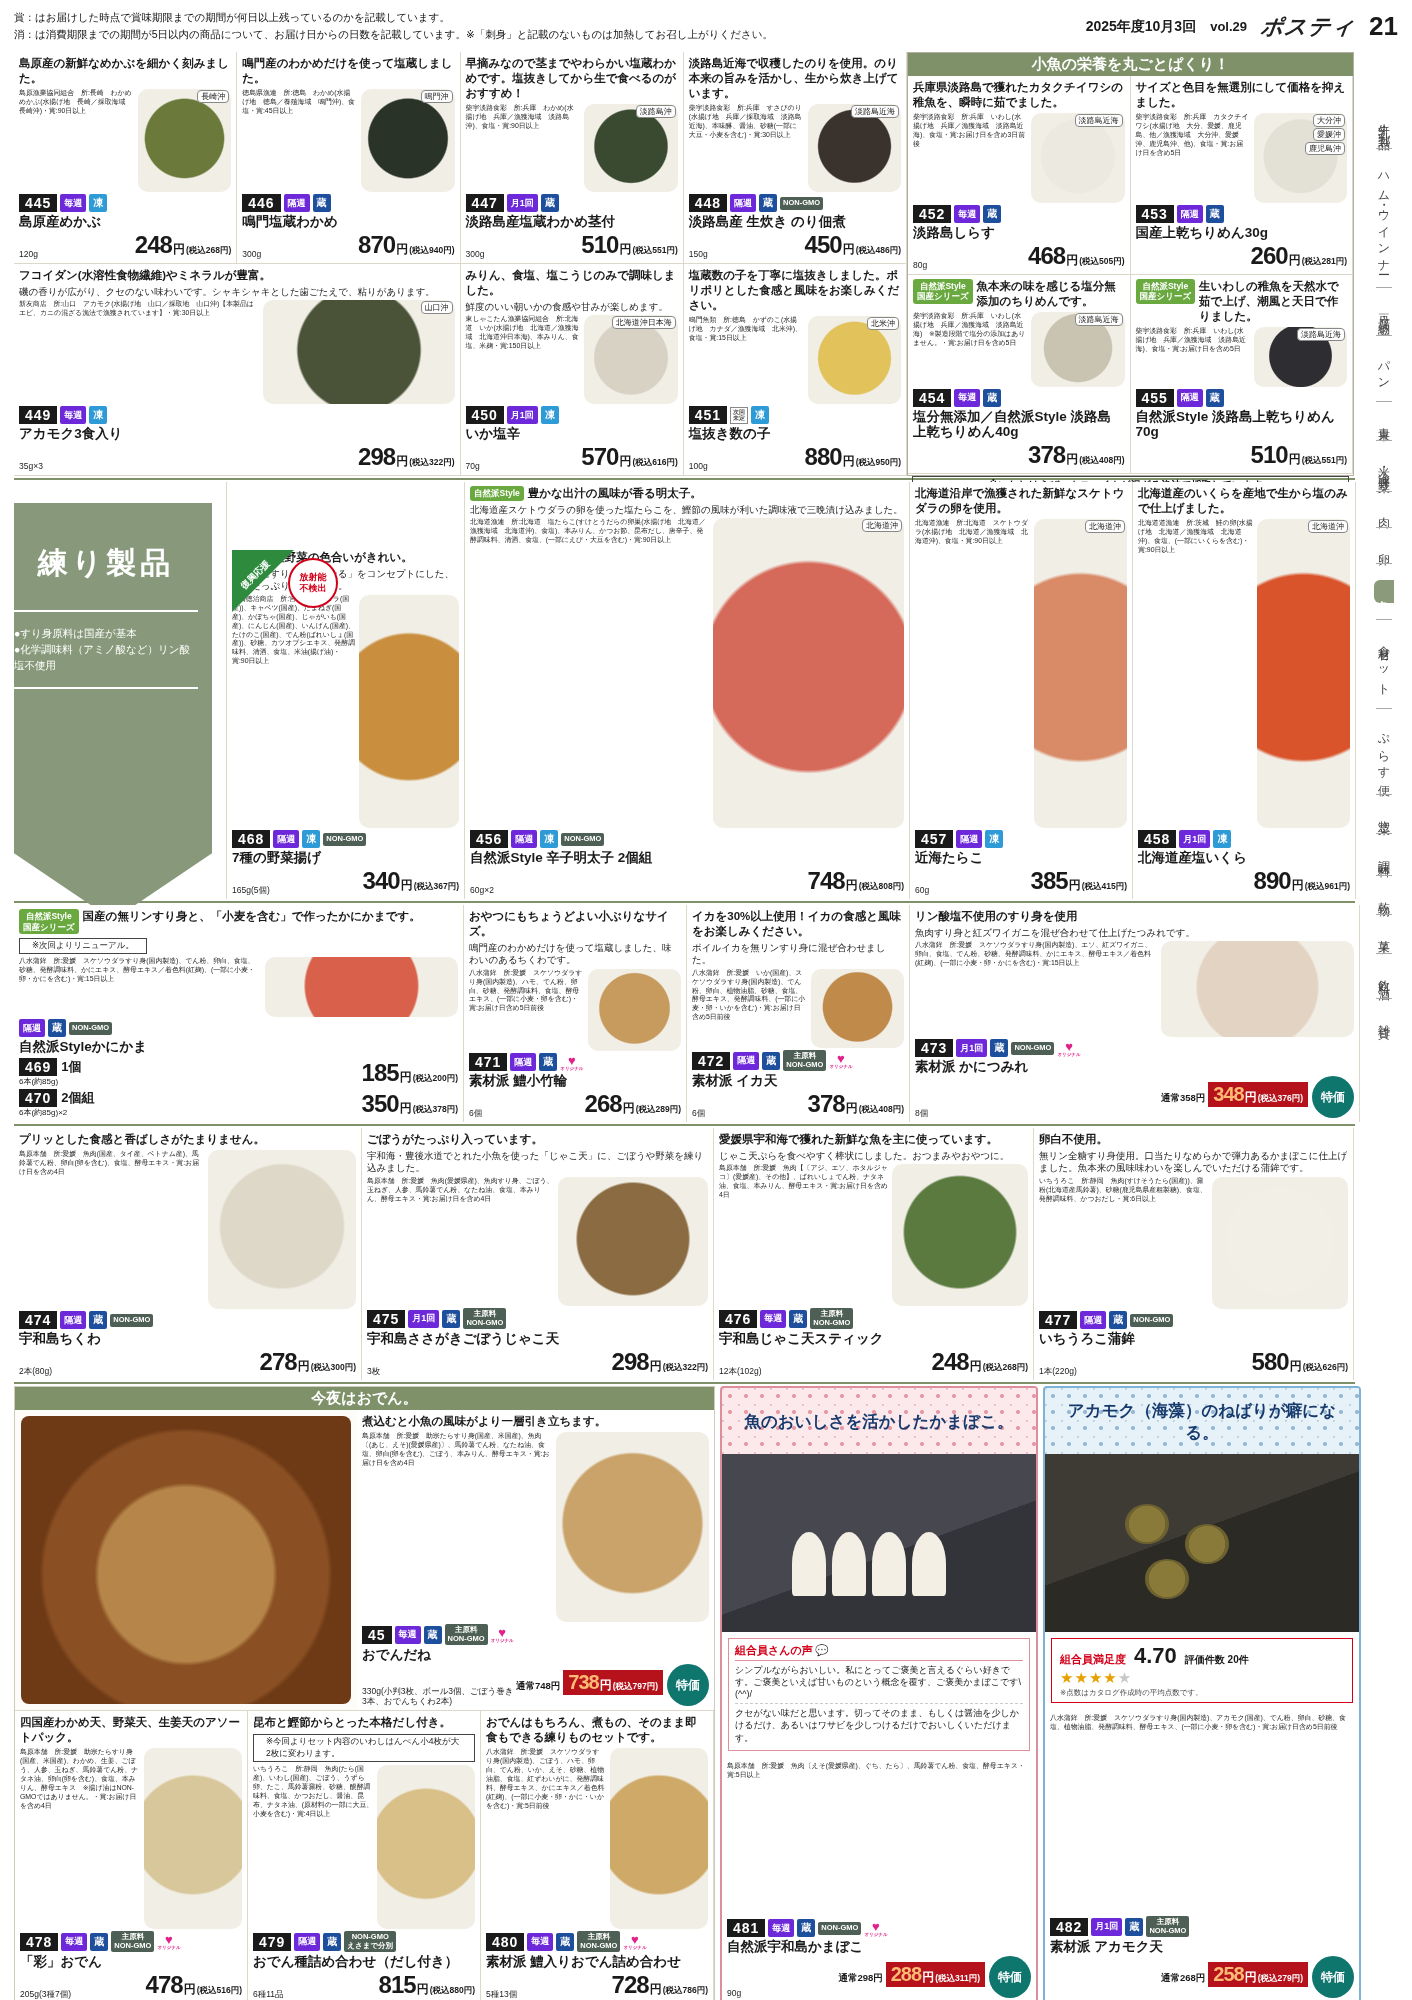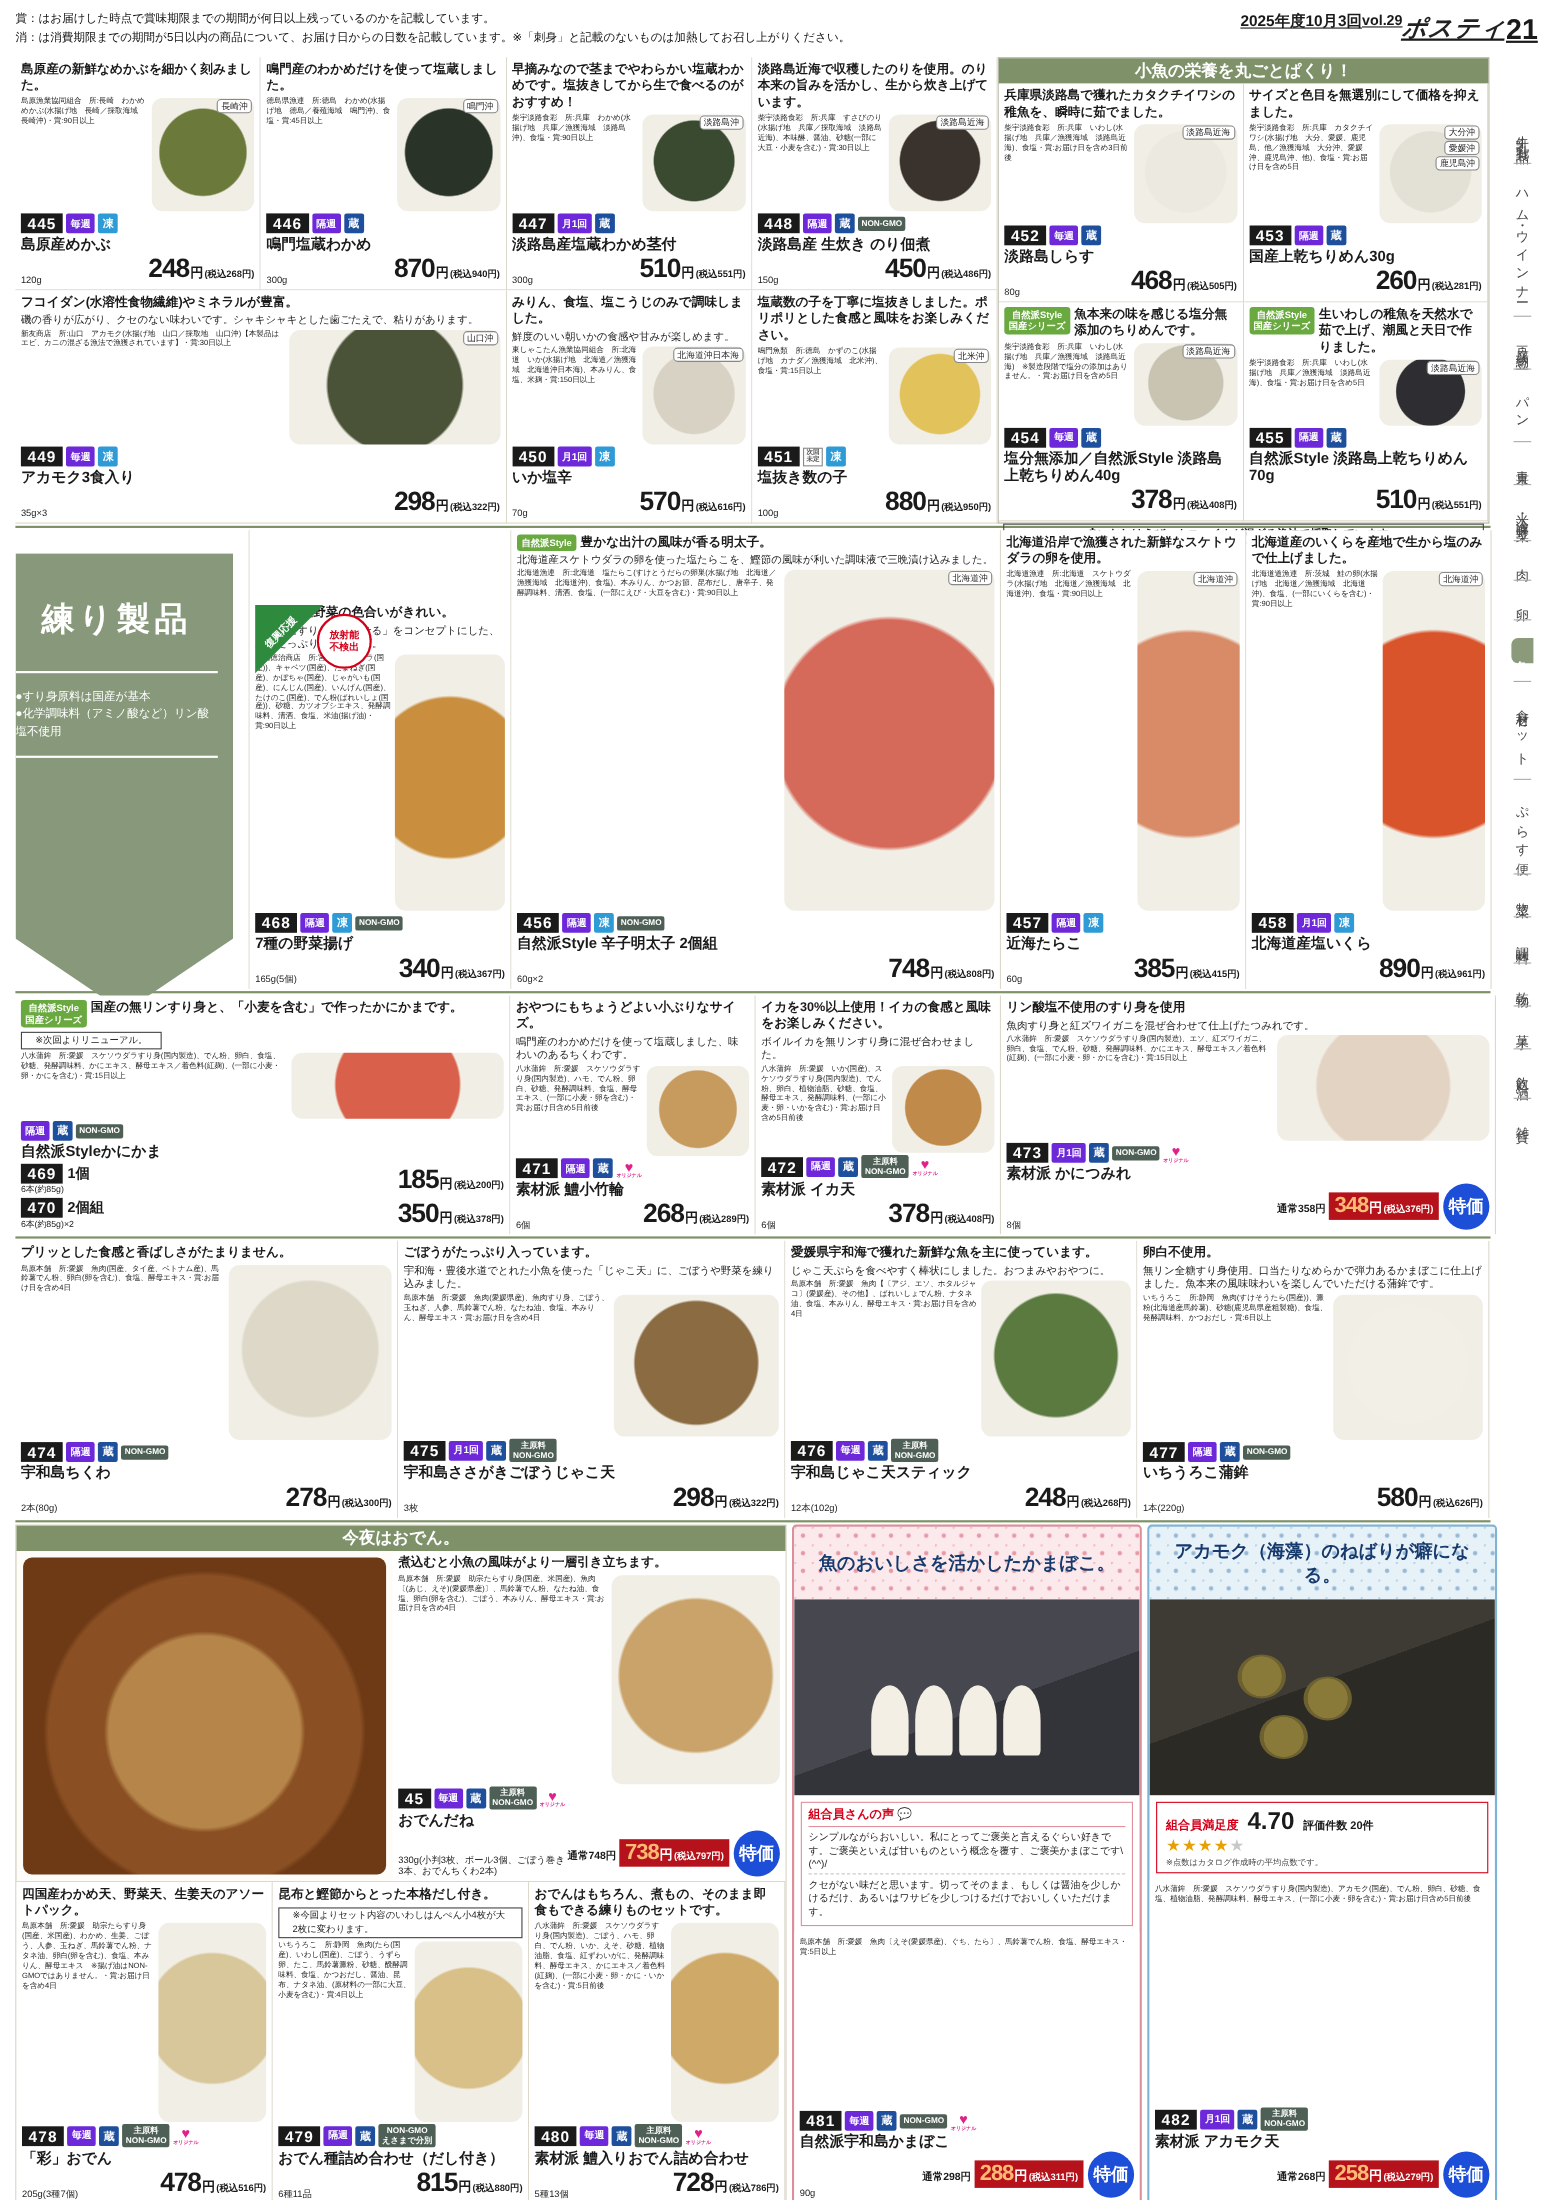--- a/index.html
+++ b/index.html
@@ -1,21 +1,21 @@
 <!DOCTYPE html>
 <html><head>
 <meta charset="utf-8">
 <style>
   html,body{margin:0;padding:0;background:#fff;}
   body{font-family:"Liberation Sans","DejaVu Sans",sans-serif;color:#1a1a1a;}
   .page{position:relative;width:1412px;height:2000px;background:#fff;overflow:hidden;}
   
   .tophead{display:flex;justify-content:space-between;align-items:flex-end;padding:8px 14px 4px 14px;height:46px;box-sizing:border-box;}
   .topnotes{font-size:10.5px;line-height:1.55;color:#111;}
-  .topright{display:flex;align-items:flex-start;white-space:nowrap;text-decoration:underline;}
+  .topright{display:flex;align-items:center;gap:14px;white-space:nowrap;}
   .issue{font-size:14px;font-weight:bold;}
   .vol{font-size:13px;font-weight:bold;}
   .logo{font-size:22px;font-weight:bold;font-style:italic;letter-spacing:1px;color:#222;transform:skewX(-8deg);}
   .pageno{font-size:26px;font-weight:bold;}
   
   .main{position:absolute;top:52px;left:14px;width:1341px;}
   .sep{height:2px;background:#7e9168;margin:2px 0;}
   .rowA{display:flex;height:424px;}
   .gridA{width:893px;display:grid;grid-template-columns:repeat(4,1fr);grid-template-rows:212px 212px;}
   .gridA .cell{border-right:1px solid #dcd8ca;border-bottom:1px solid #dcd8ca;}
@@ -61,21 +61,21 @@
   .pq-row{display:flex;justify-content:space-between;align-items:flex-end;margin-top:auto;}
   .qty{font-size:8.5px;color:#222;max-width:46%;line-height:1.2;}
   .price{white-space:nowrap;display:flex;align-items:baseline;gap:1px;}
   .p-num{font-size:24px;font-weight:bold;letter-spacing:-1px;}
   .p-yen{font-size:12px;font-weight:bold;}
   .p-tax{font-size:8.5px;font-weight:bold;}
   .normal{font-size:9.5px;font-weight:bold;margin-right:2px;}
   .redbox{background:#b5121b;color:#fff;font-weight:bold;padding:1px 5px;display:inline-flex;align-items:baseline;gap:1px;}
   .redbox .p-num{font-size:20px;color:#fdba74;}
   .redbox .p-yen,.redbox .p-tax{color:#fff;}
-  .tokka{width:42px;height:42px;border-radius:50%;background:#1d4ed8;color:#fff;font-weight:bold;font-size:16px;display:flex;align-items:center;justify-content:center;flex:none;margin-left:3px;}
+  .tokka{width:42px;height:42px;border-radius:50%;background:#0f766e;color:#fff;font-weight:bold;font-size:12px;display:flex;align-items:center;justify-content:center;flex:none;margin-left:3px;}
   .var-row{display:flex;justify-content:space-between;align-items:center;margin-top:2px;}
   .var-left{display:flex;flex-direction:column;}
   .var-top{display:flex;align-items:center;gap:4px;font-size:13px;font-weight:bold;}
   .var-qty{font-size:8px;}
   .stamp-wrap{position:absolute;left:0;top:0;z-index:3;display:flex;align-items:flex-start;}
   .corner{width:0;height:0;border-top:62px solid #2e8b3e;border-right:62px solid transparent;position:relative;}
   .corner span{position:absolute;top:-52px;left:2px;color:#fff;font-size:9px;font-weight:bold;transform:rotate(-45deg);width:60px;}
   .round-stamp{width:46px;height:46px;border:2px solid #d4001a;border-radius:50%;color:#d4001a;font-size:9px;font-weight:bold;display:flex;align-items:center;justify-content:center;text-align:center;background:#fff;box-shadow:0 0 0 2px #fff inset;margin-left:-6px;margin-top:8px;line-height:1.2;}
   
   .kozakana{width:447px;flex:none;border:1px solid #b3ae9f;box-sizing:border-box;display:flex;flex-direction:column;}

